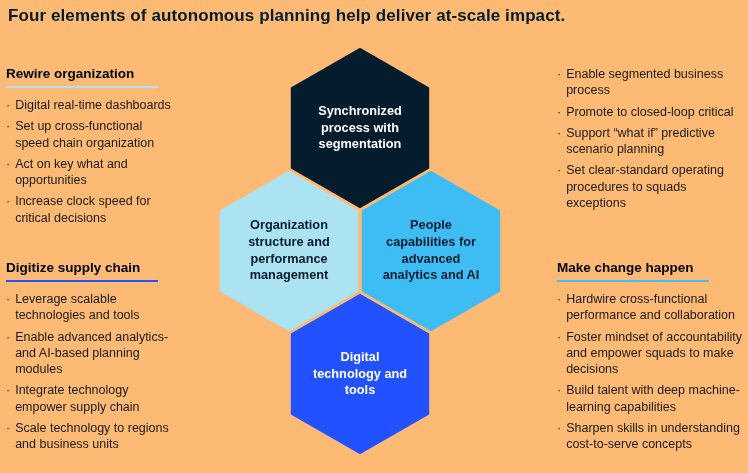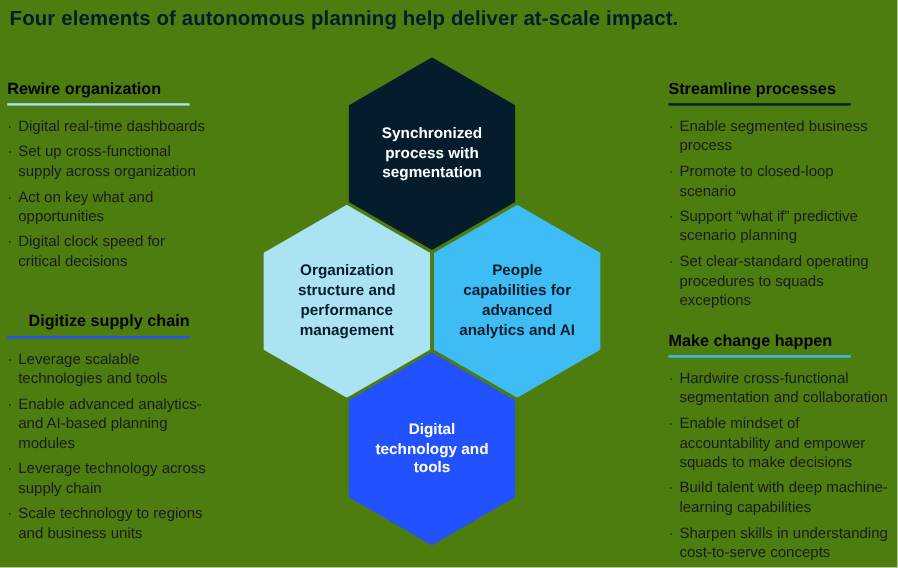--- a/index.html
+++ b/index.html
@@ -1,19 +1,19 @@
 <!DOCTYPE html>
 <html><head>
 <meta charset="utf-8">
 <style>
   html,body{margin:0;padding:0;background:#fff;}
   .stage{
     position:relative;
     width:748px;height:473px;
-    background:#4d7c0f;
+    background:#fdba74;
     overflow:hidden;
     font-family:"Liberation Sans","DejaVu Sans",sans-serif;
     color:#1a1a1a;
   }
   .title{
     position:absolute;top:6px;left:8px;
     margin:0;
     font-size:17px;font-weight:700;
     color:#051C2C;
     letter-spacing:.1px;
@@ -59,87 +59,86 @@
 
   <section class="textblock" style="left:6px;top:66px;width:168px">
     <h2 style="border-bottom-color: rgb(171, 227, 242);">Rewire organization</h2>
     <div>
       <div class="bullet">
         <span class="dot">·</span>
         <span>Digital real-time dashboards</span>
       </div>
       <div class="bullet">
         <span class="dot">·</span>
-        <span>Set up cross-functional supply across organization</span>
+        <span>Set up cross-functional speed chain organization</span>
       </div>
       <div class="bullet">
         <span class="dot">·</span>
         <span>Act on key what and opportunities</span>
       </div>
       <div class="bullet">
         <span class="dot">·</span>
-        <span>Digital clock speed for critical decisions</span>
+        <span>Increase clock speed for critical decisions</span>
       </div>
     </div>
   </section>
 
   <section class="textblock" style="left:6px;top:260px;width:168px">
-    <h2 style="border-bottom-color: rgb(34, 81, 255); text-align: right;">Digitize supply chain</h2>
+    <h2 style="border-bottom-color: rgb(34, 81, 255);">Digitize supply chain</h2>
     <div>
       <div class="bullet">
         <span class="dot">·</span>
         <span>Leverage scalable technologies and tools</span>
       </div>
       <div class="bullet">
         <span class="dot">·</span>
         <span>Enable advanced analytics- and AI-based planning modules</span>
       </div>
       <div class="bullet">
         <span class="dot">·</span>
-        <span>Leverage technology across supply chain</span>
+        <span>Integrate technology empower supply chain</span>
       </div>
       <div class="bullet">
         <span class="dot">·</span>
         <span>Scale technology to regions and business units</span>
       </div>
     </div>
   </section>
 
   <section class="textblock" style="left:557px;top:66px;width:186px">
-    <h2 style="border-bottom-color: rgb(5, 28, 44);">Streamline processes</h2>
     <div>
       <div class="bullet">
         <span class="dot">·</span>
         <span>Enable segmented business process</span>
       </div>
       <div class="bullet">
         <span class="dot">·</span>
-        <span>Promote to closed-loop scenario</span>
+        <span>Promote to closed-loop critical</span>
       </div>
       <div class="bullet">
         <span class="dot">·</span>
         <span>Support “what if” predictive scenario planning</span>
       </div>
       <div class="bullet">
         <span class="dot">·</span>
         <span>Set clear-standard operating procedures to squads exceptions</span>
       </div>
     </div>
   </section>
 
   <section class="textblock" style="left:557px;top:260px;width:186px">
-    <h2 style="border-bottom-color: rgb(62, 189, 244); margin-top: 16px;">Make change happen</h2>
+    <h2 style="border-bottom-color: rgb(62, 189, 244);">Make change happen</h2>
     <div>
       <div class="bullet">
         <span class="dot">·</span>
-        <span>Hardwire cross-functional segmentation and collaboration</span>
+        <span>Hardwire cross-functional performance and collaboration</span>
       </div>
       <div class="bullet">
         <span class="dot">·</span>
-        <span>Enable mindset of accountability and empower squads to make decisions</span>
+        <span>Foster mindset of accountability and empower squads to make decisions</span>
       </div>
       <div class="bullet">
         <span class="dot">·</span>
         <span>Build talent with deep machine-learning capabilities</span>
       </div>
       <div class="bullet">
         <span class="dot">·</span>
         <span>Sharpen skills in understanding cost-to-serve concepts</span>
       </div>
     </div>

